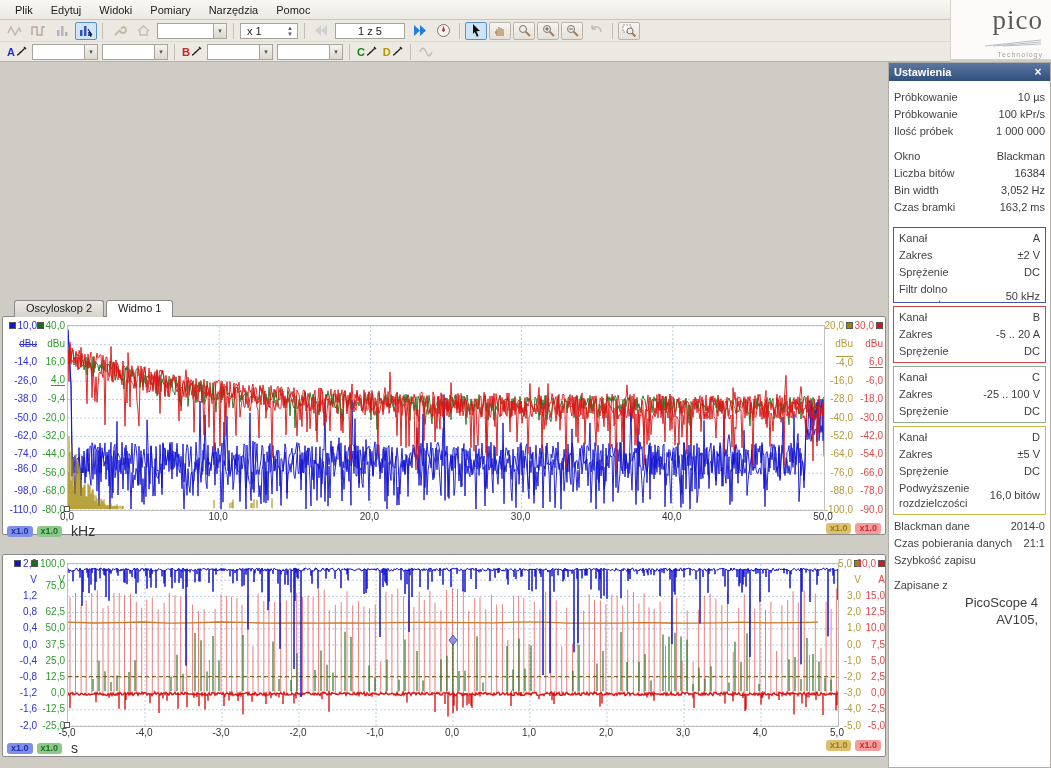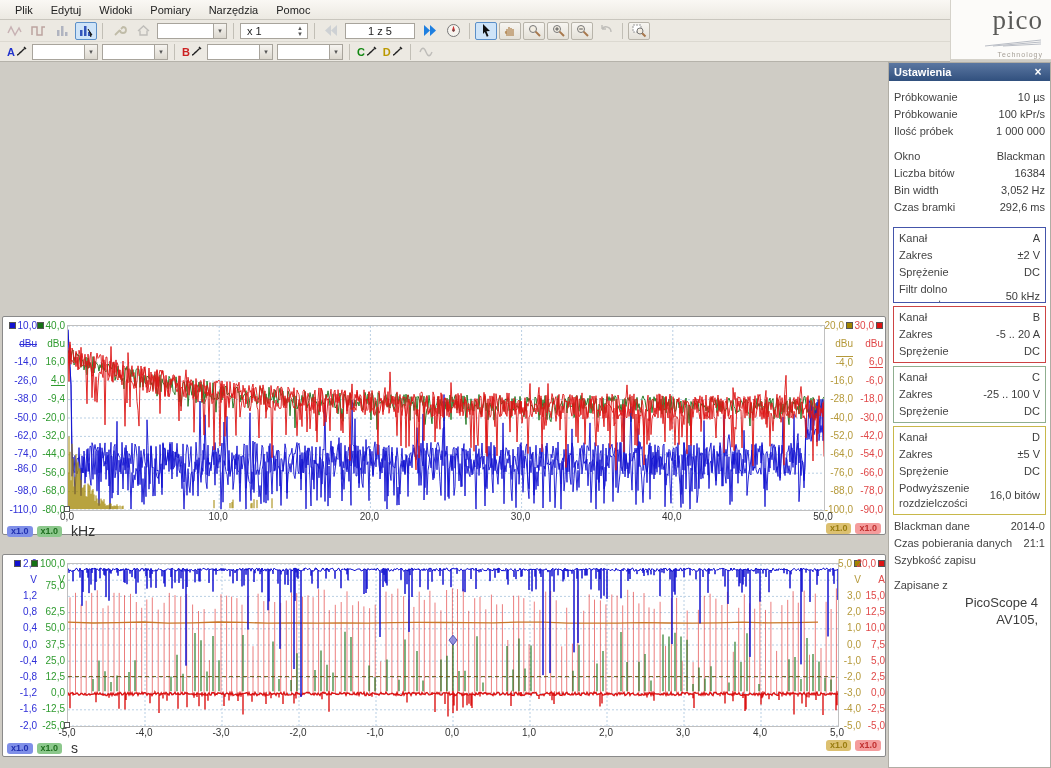--- a/index.html
+++ b/index.html
@@ -18,21 +18,21 @@
   .tbtn { width:22px; height:18px; display:flex; align-items:center; justify-content:center;
     border:1px solid transparent; border-radius:2px; margin:0 1px; }
   .tbtn.raised { border:1px solid #b8b4aa; background:linear-gradient(#f7f5f1,#e4e1d9); }
   .tbtn.pressed { border:1px solid #5b8fc8; background:#cfe4f8; }
   .tbtn.disabled { opacity:.45; filter:grayscale(.6); }
   .tsep { width:1px; height:16px; background:#c2bfb6; margin:0 4px; }
   .combo { height:16px; background:#fff; border:1px solid #a8a49c; position:relative; margin:0 2px; }
   .combo .arr { position:absolute; right:0; top:0; width:13px; height:100%;
     background:linear-gradient(#f6f4f0,#dcd8cf); border-left:1px solid #a8a49c;
     font-size:7px; color:#555; display:flex; align-items:center; justify-content:center; }
-  .spinbox { width:68px; height:16px; background:#fff; border:1px solid #a8a49c;
+  .spinbox { width:58px; height:16px; background:#fff; border:1px solid #a8a49c;
     font-size:11px; color:#222; display:flex; align-items:center; padding-left:6px; position:relative; margin:0 2px;}
   .spin-arrows { position:absolute; right:1px; top:0; width:12px; height:100%;
     display:flex; flex-direction:column; align-items:center; justify-content:center; font-size:6px; color:#555; line-height:6px;}
   .navbox { width:70px; height:16px; background:#fff; border:1px solid #a8a49c;
     font-size:11px; color:#222; display:flex; align-items:center; justify-content:center; margin:0 2px;}
   .chlab { font-size:11px; font-weight:bold; display:flex; align-items:center; gap:1px; margin:0 3px; }
 
   
   .logo { position:absolute; right:0; top:0; width:101px; height:60px; background:#fcfbf9;
     border-left:1px solid #d5d2ca; border-bottom:1px solid #d5d2ca; text-align:right; padding:7px 8px 0 0;}
@@ -261,20 +261,24 @@
 
   <div class="logo">
     <div class="pico">pico</div>
     <svg width="60" height="8">
         <path d="M2 7 L58 1 M10 7 L58 3 M20 7 L58 5" stroke="#b8bcc4" fill="none"></path>
       </svg>
     <div class="tech">Technology</div>
   </div>
 
   <div class="panel" id="spectrum-panel" style="top:300px; height:235px;">
+    <div class="tabs">
+      <span class="tab">Oscyloskop 2</span>
+      <span class="tab active">Widmo 1</span>
+    </div>
     <div class="pcontent">
       <div class="ycol" style="left: 2px; top: 8px; width: 32px; height: 196px;">
           <div class="ytick" style="top: -6px; color: rgb(47, 47, 216);">
             <span class="sw" style="background:#1212d0"></span>
             <span class="">10,0</span>
           </div>
           <div class="ytick" style="top: 12.4px; color: rgb(47, 47, 216);">
             <span class=" m-strike">dBu</span>
           </div>
           <div class="ytick" style="top: 30.8px; color: rgb(47, 47, 216);">
@@ -962,21 +966,21 @@
     <div class="srow">
         <span class="s-label">Liczba bitów</span>
         <span class="s-value">16384</span>
       </div>
     <div class="srow">
         <span class="s-label">Bin width</span>
         <span class="s-value">3,052 Hz</span>
       </div>
     <div class="srow">
         <span class="s-label">Czas bramki</span>
-        <span class="s-value">292,6 ms</span>
+        <span class="s-value">163,2 ms</span>
       </div>
     <div class="sgap"></div>
 
     <div class="chbox" style="border-color:#4455aa; height:76px; overflow:hidden;">
       <div class="srow">
           <span class="s-label">Kanał</span>
           <span class="s-value">A</span>
         </div>
       <div class="srow">
           <span class="s-label">Zakres</span>

